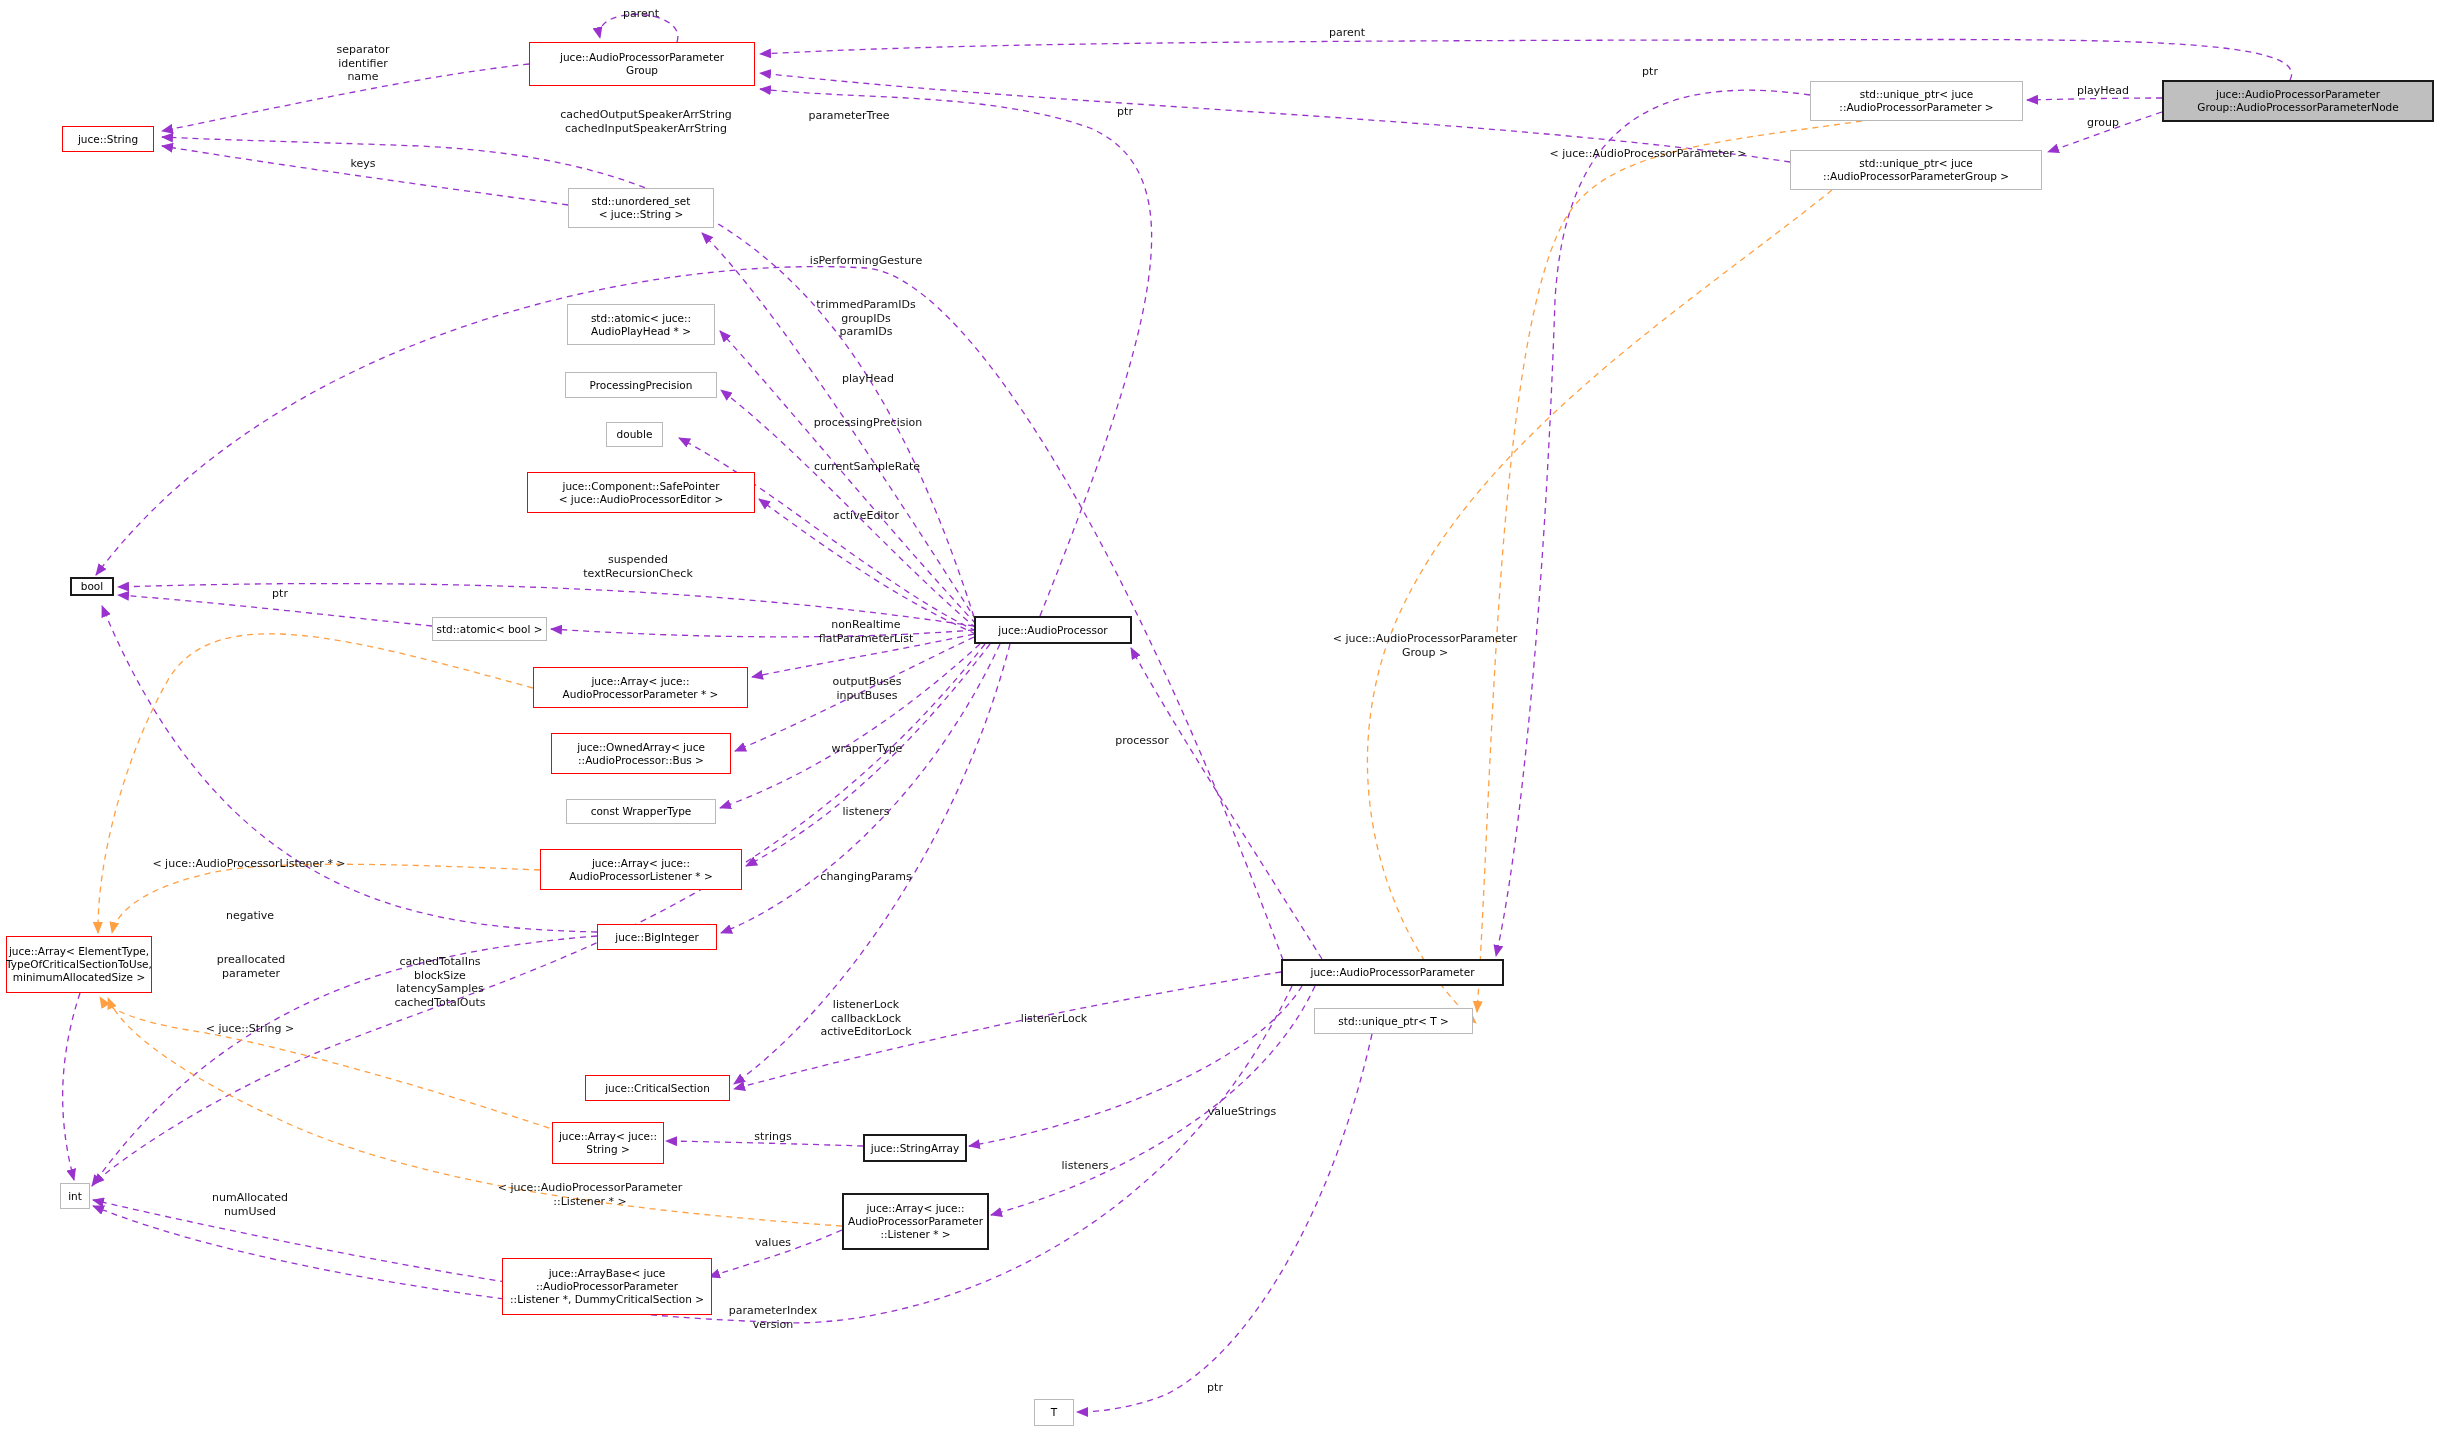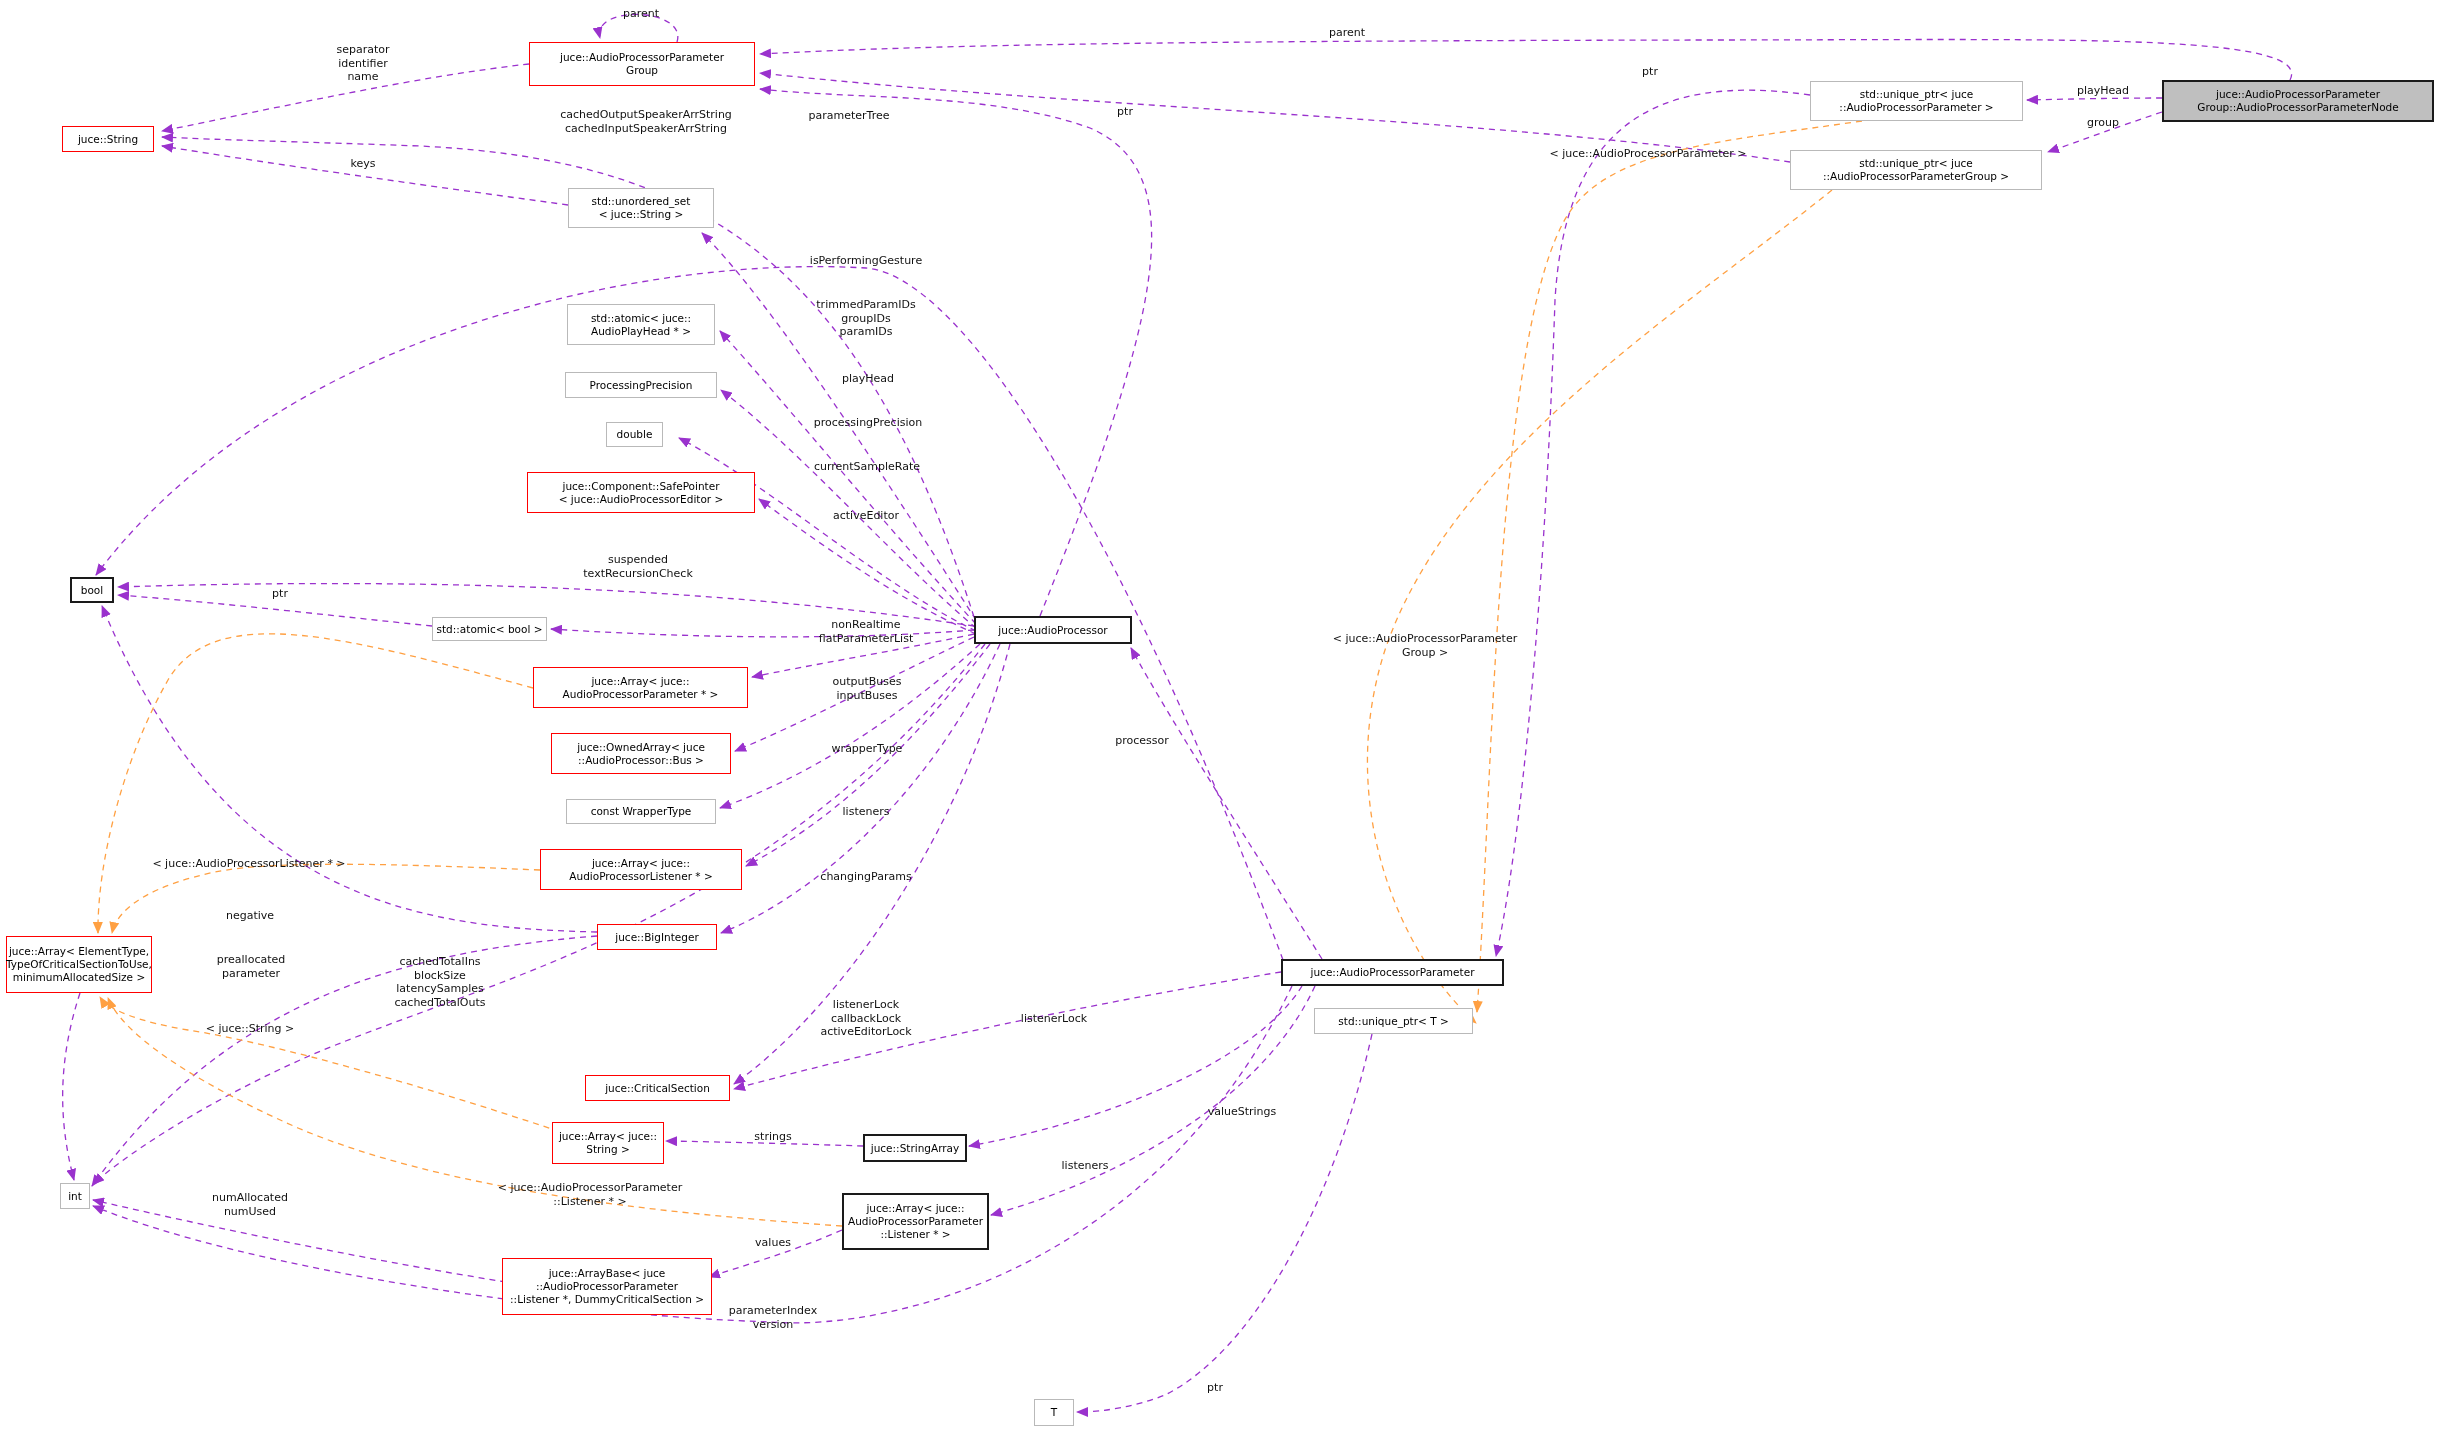--- a/index.html
+++ b/index.html
@@ -88,21 +88,21 @@
 ::AudioProcessorParameterGroup &gt;</div>
   <div class="node red" style="left:62px;top:126px;width:92px;height:26px;">juce::String</div>
   <div class="node" style="left:568px;top:188px;width:146px;height:40px;">std::unordered_set
 &lt; juce::String &gt;</div>
   <div class="node" style="left:567px;top:304px;width:148px;height:41px;">std::atomic&lt; juce::
 AudioPlayHead * &gt;</div>
   <div class="node" style="left:565px;top:372px;width:152px;height:26px;">ProcessingPrecision</div>
   <div class="node" style="left:606px;top:422px;width:57px;height:25px;">double</div>
   <div class="node red" style="left:527px;top:472px;width:228px;height:41px;">juce::Component::SafePointer
 &lt; juce::AudioProcessorEditor &gt;</div>
-  <div class="node bold" style="left:70px;top:577px;width:44px;height:26px;">bool</div>
+  <div class="node bold" style="left:70px;top:577px;width:44px;height:19px;">bool</div>
   <div class="node" style="left:432px;top:617px;width:115px;height:24px;">std::atomic&lt; bool &gt;</div>
   <div class="node bold" style="left:974px;top:616px;width:158px;height:28px;">juce::AudioProcessor</div>
   <div class="node red" style="left:533px;top:667px;width:215px;height:41px;">juce::Array&lt; juce::
 AudioProcessorParameter * &gt;</div>
   <div class="node red" style="left:551px;top:733px;width:180px;height:41px;">juce::OwnedArray&lt; juce
 ::AudioProcessor::Bus &gt;</div>
   <div class="node" style="left:566px;top:799px;width:150px;height:25px;">const WrapperType</div>
   <div class="node red" style="left:540px;top:849px;width:202px;height:41px;">juce::Array&lt; juce::
 AudioProcessorListener * &gt;</div>
   <div class="node red" style="left:597px;top:924px;width:120px;height:26px;">juce::BigInteger</div>

